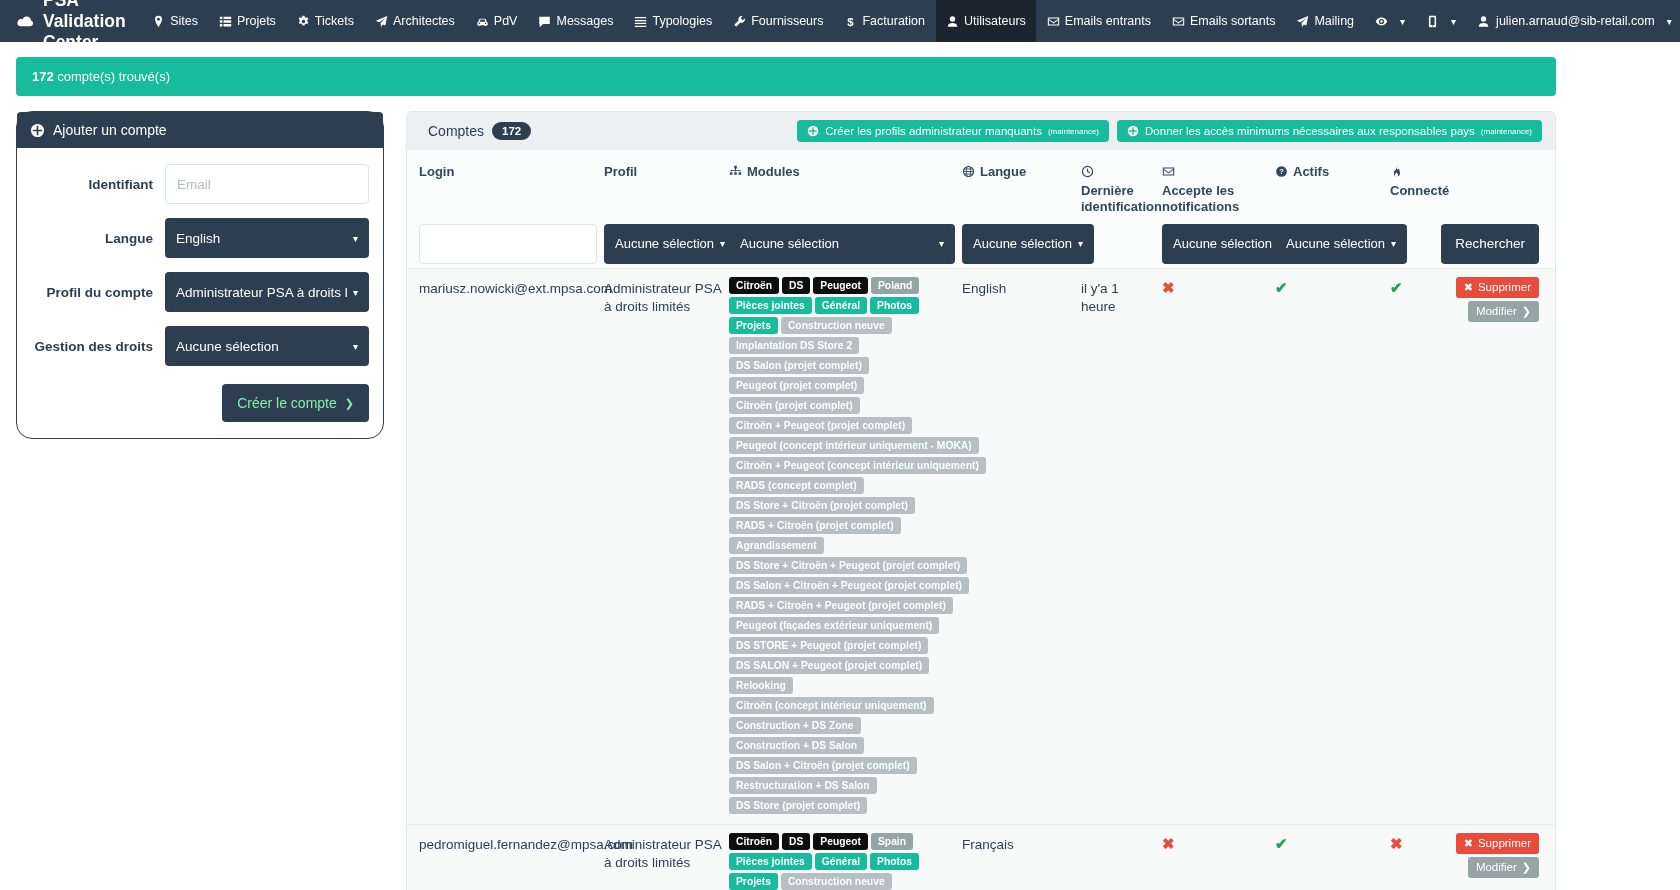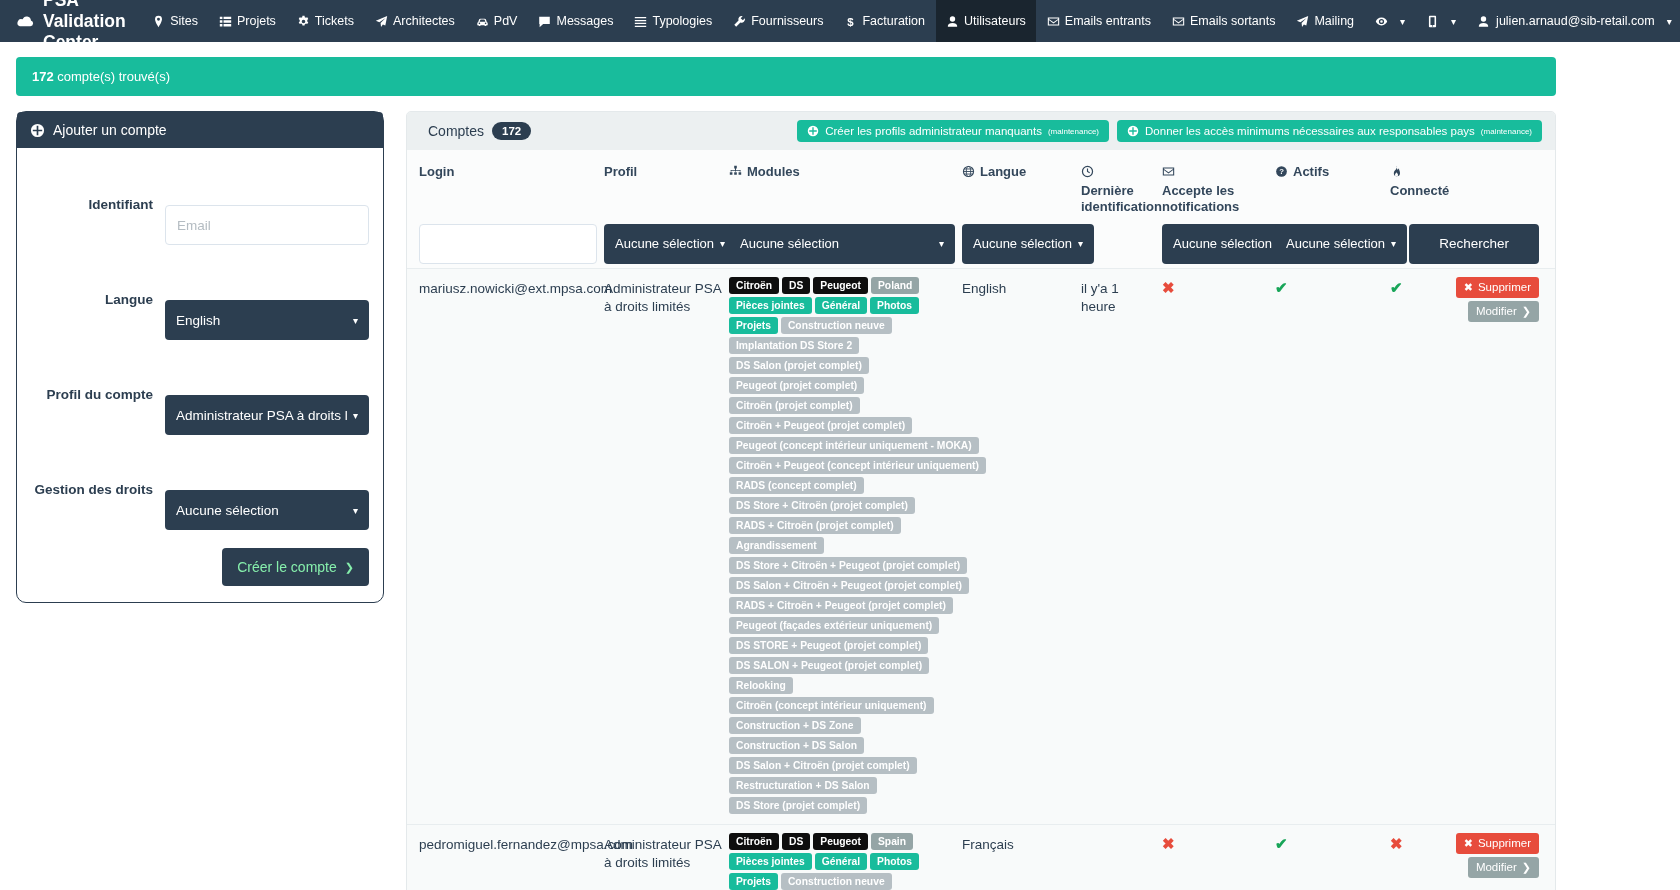--- a/index.html
+++ b/index.html
@@ -24,27 +24,27 @@
   .nav-right .nav-item { gap:6px; }
 
   
   .alert { margin:15px 124px 15px 16px; background:#18bc9c; color:#fff; border-radius:4px; padding:12px 16px; font-size:13px; }
   .alert b { font-weight:bold; }
 
   
   .main { display:flex; align-items:flex-start; gap:22px; margin:0 124px 0 16px; }
 
   
-  .panel-form { width:368px; border:1px solid #2c3e50; border-radius:10px; background:#fff; flex:0 0 auto; }
+  .panel-form { width:368px; border:1px solid #2c3e50; border-radius:16px; background:#fff; flex:0 0 auto; }
   .panel-form-head { background:#2c3e50; color:#fff; border-radius:4px 4px 0 0; padding:10px 13px; display:flex; align-items:center; gap:8px; font-size:14px; }
   .panel-form-head .i { width:15px; height:15px; }
   .panel-form-body { padding:16px 14px 14px; }
   .frow { display:flex; align-items:center; margin-bottom:14px; }
   .flabel { width:134px; padding-right:12px; text-align:right; font-weight:bold; font-size:13.5px; color:#2c3e50; }
-  .fctrl { flex:1; min-width:0;margin-top:41px; }
+  .fctrl { flex:1; min-width:0; }
   .tinput { width:100%; height:40px; border:1px solid #dce4ec; border-radius:4px; padding:0 11px; font-size:13.5px; color:#5c6b74; font-family:inherit; background:#fff; }
   .tinput::placeholder { color:#b4bcc2; opacity:1; }
   .dd { width:100%; height:40px; background:#2c3e50; color:#fff; border:none; border-radius:4px; display:flex; align-items:center; padding:0 11px; font-size:13.5px; cursor:pointer; }
   .dd .dd-val { flex:1; min-width:0; overflow:hidden; white-space:nowrap; text-align:left; }
   .submit-row { display:flex; justify-content:flex-end; margin-top:18px; margin-bottom:2px; }
   .btn-dark { background:#2c3e50; color:#86efac; border:none; border-radius:4px; padding:11px 15px; font-size:14px; font-family:inherit; display:inline-flex; align-items:center; gap:8px; cursor:pointer; }
   .chev { font-size:11px; }
 
   
   .panel-table { flex:1; min-width:0; background:#fbfcfc; border:1px solid #e4e9eb; border-radius:5px; }
@@ -57,21 +57,21 @@
   .btn-green sup { font-size:8px; font-weight:normal; }
   .pt-body { padding:14px 12px 0; }
 
   .tgrid { display:grid; grid-template-columns:178px 118px 226px 112px 74px 106px 108px 62px 80px; column-gap:7px; align-items:start; }
   .th { font-weight:bold; font-size:13px; color:#33475b; display:flex; align-items:flex-start; gap:5px; flex-wrap:wrap; line-height:1.25; padding-bottom:8px; }
   .th .i { margin-top:1px; }
   .tfilter { padding-bottom:4px; }
   .fdd { display:inline-flex; align-items:center; height:40px; background:#2c3e50; color:#fff; border:none; border-radius:4px; padding:0 11px; font-size:13px; cursor:pointer; white-space:nowrap; font-family:inherit; }
   .fdd.wide { width:100%; }
   .fdd.wide .fdd-val { flex:1; text-align:left; }
-  .btn-search { background:#2c3e50; color:#fff; border:none; border-radius:4px; height:40px; padding:0 30px; font-size:13.5px; font-family:inherit; cursor:pointer; float:right; }
+  .btn-search { background:#2c3e50; color:#fff; border:none; border-radius:4px; height:40px; padding:0 14px; font-size:13.5px; font-family:inherit; cursor:pointer; float:right; }
   .acell { display:flex; justify-content:flex-end; }
 
   .trow { border-top:1px solid #e8edef; background:#f8fafa; padding:8px 0 10px; margin:0 -12px; }
   .trow .tgrid { padding:0 12px; }
   .cell { font-size:13.5px; line-height:1.35; padding-top:3px; }
   .badges { display:flex; flex-wrap:wrap; gap:3px; }
   .badge { color:#fff; font-size:10.3px; font-weight:bold; padding:3px 7px; border-radius:3px; white-space:nowrap; }
   .b-dark  { background:#0e0e0e; }
   .b-mid   { background:#95a5a6; }
   .b-green { background:#18bc9c; }

